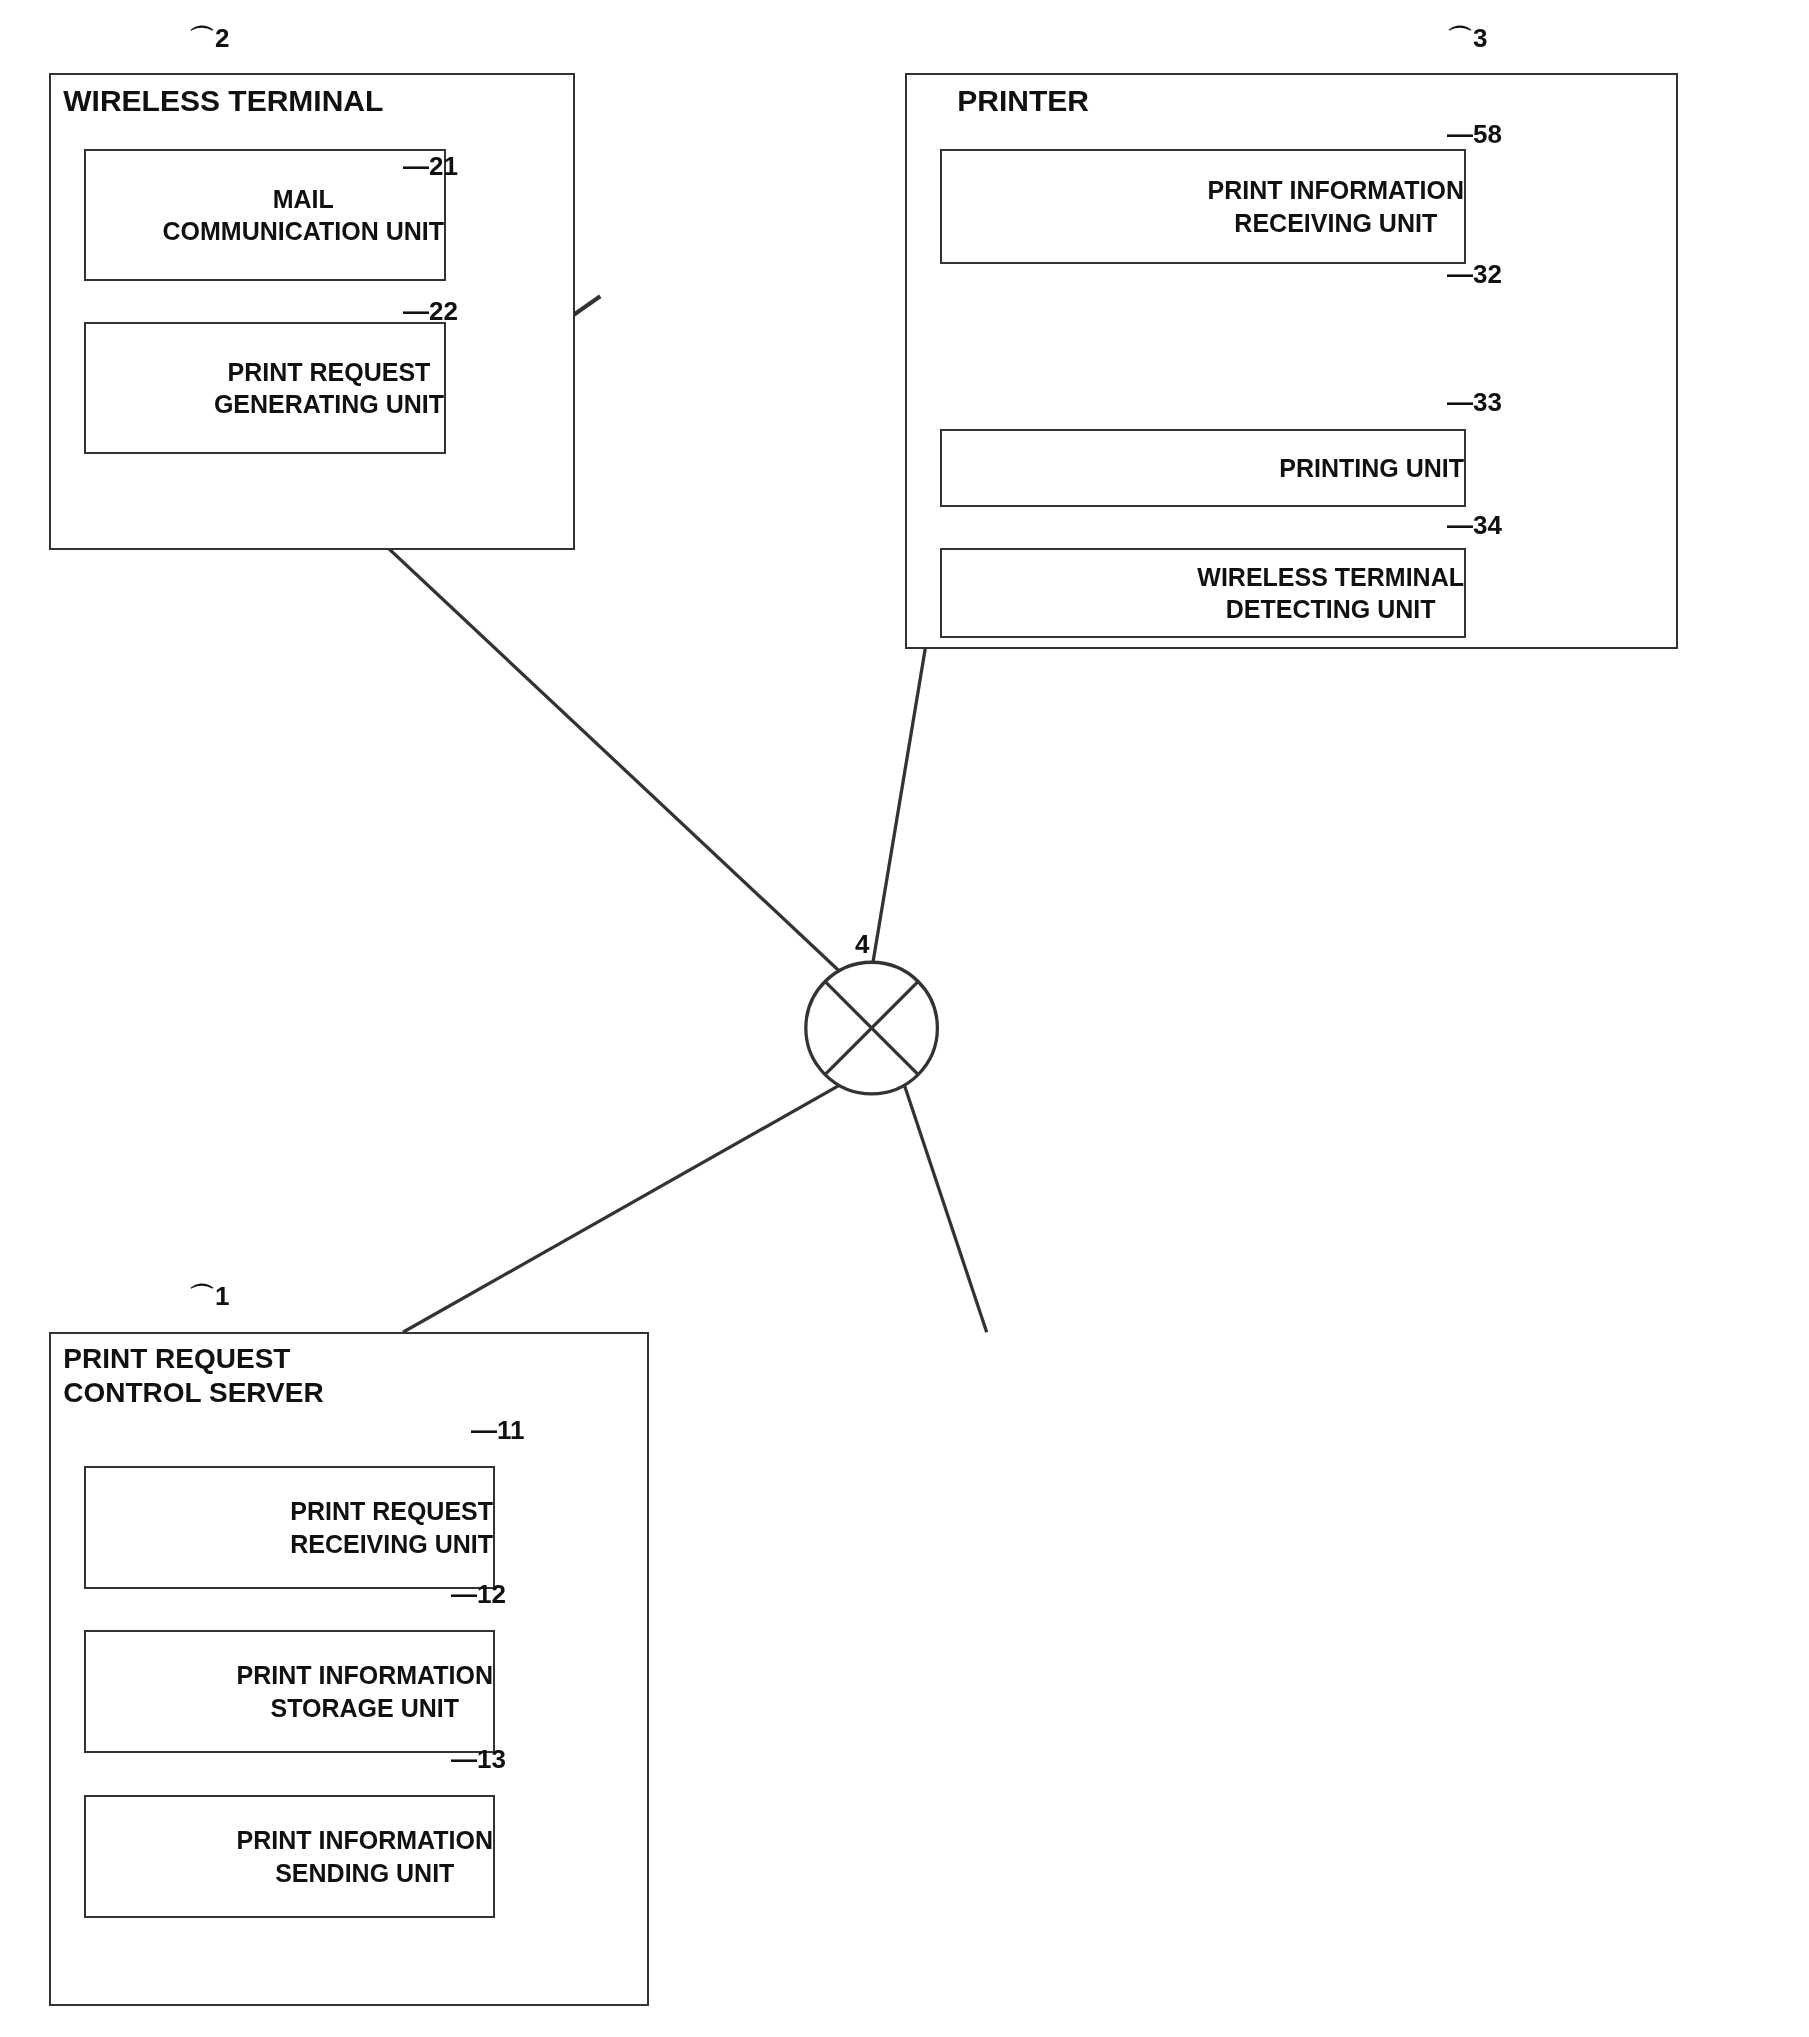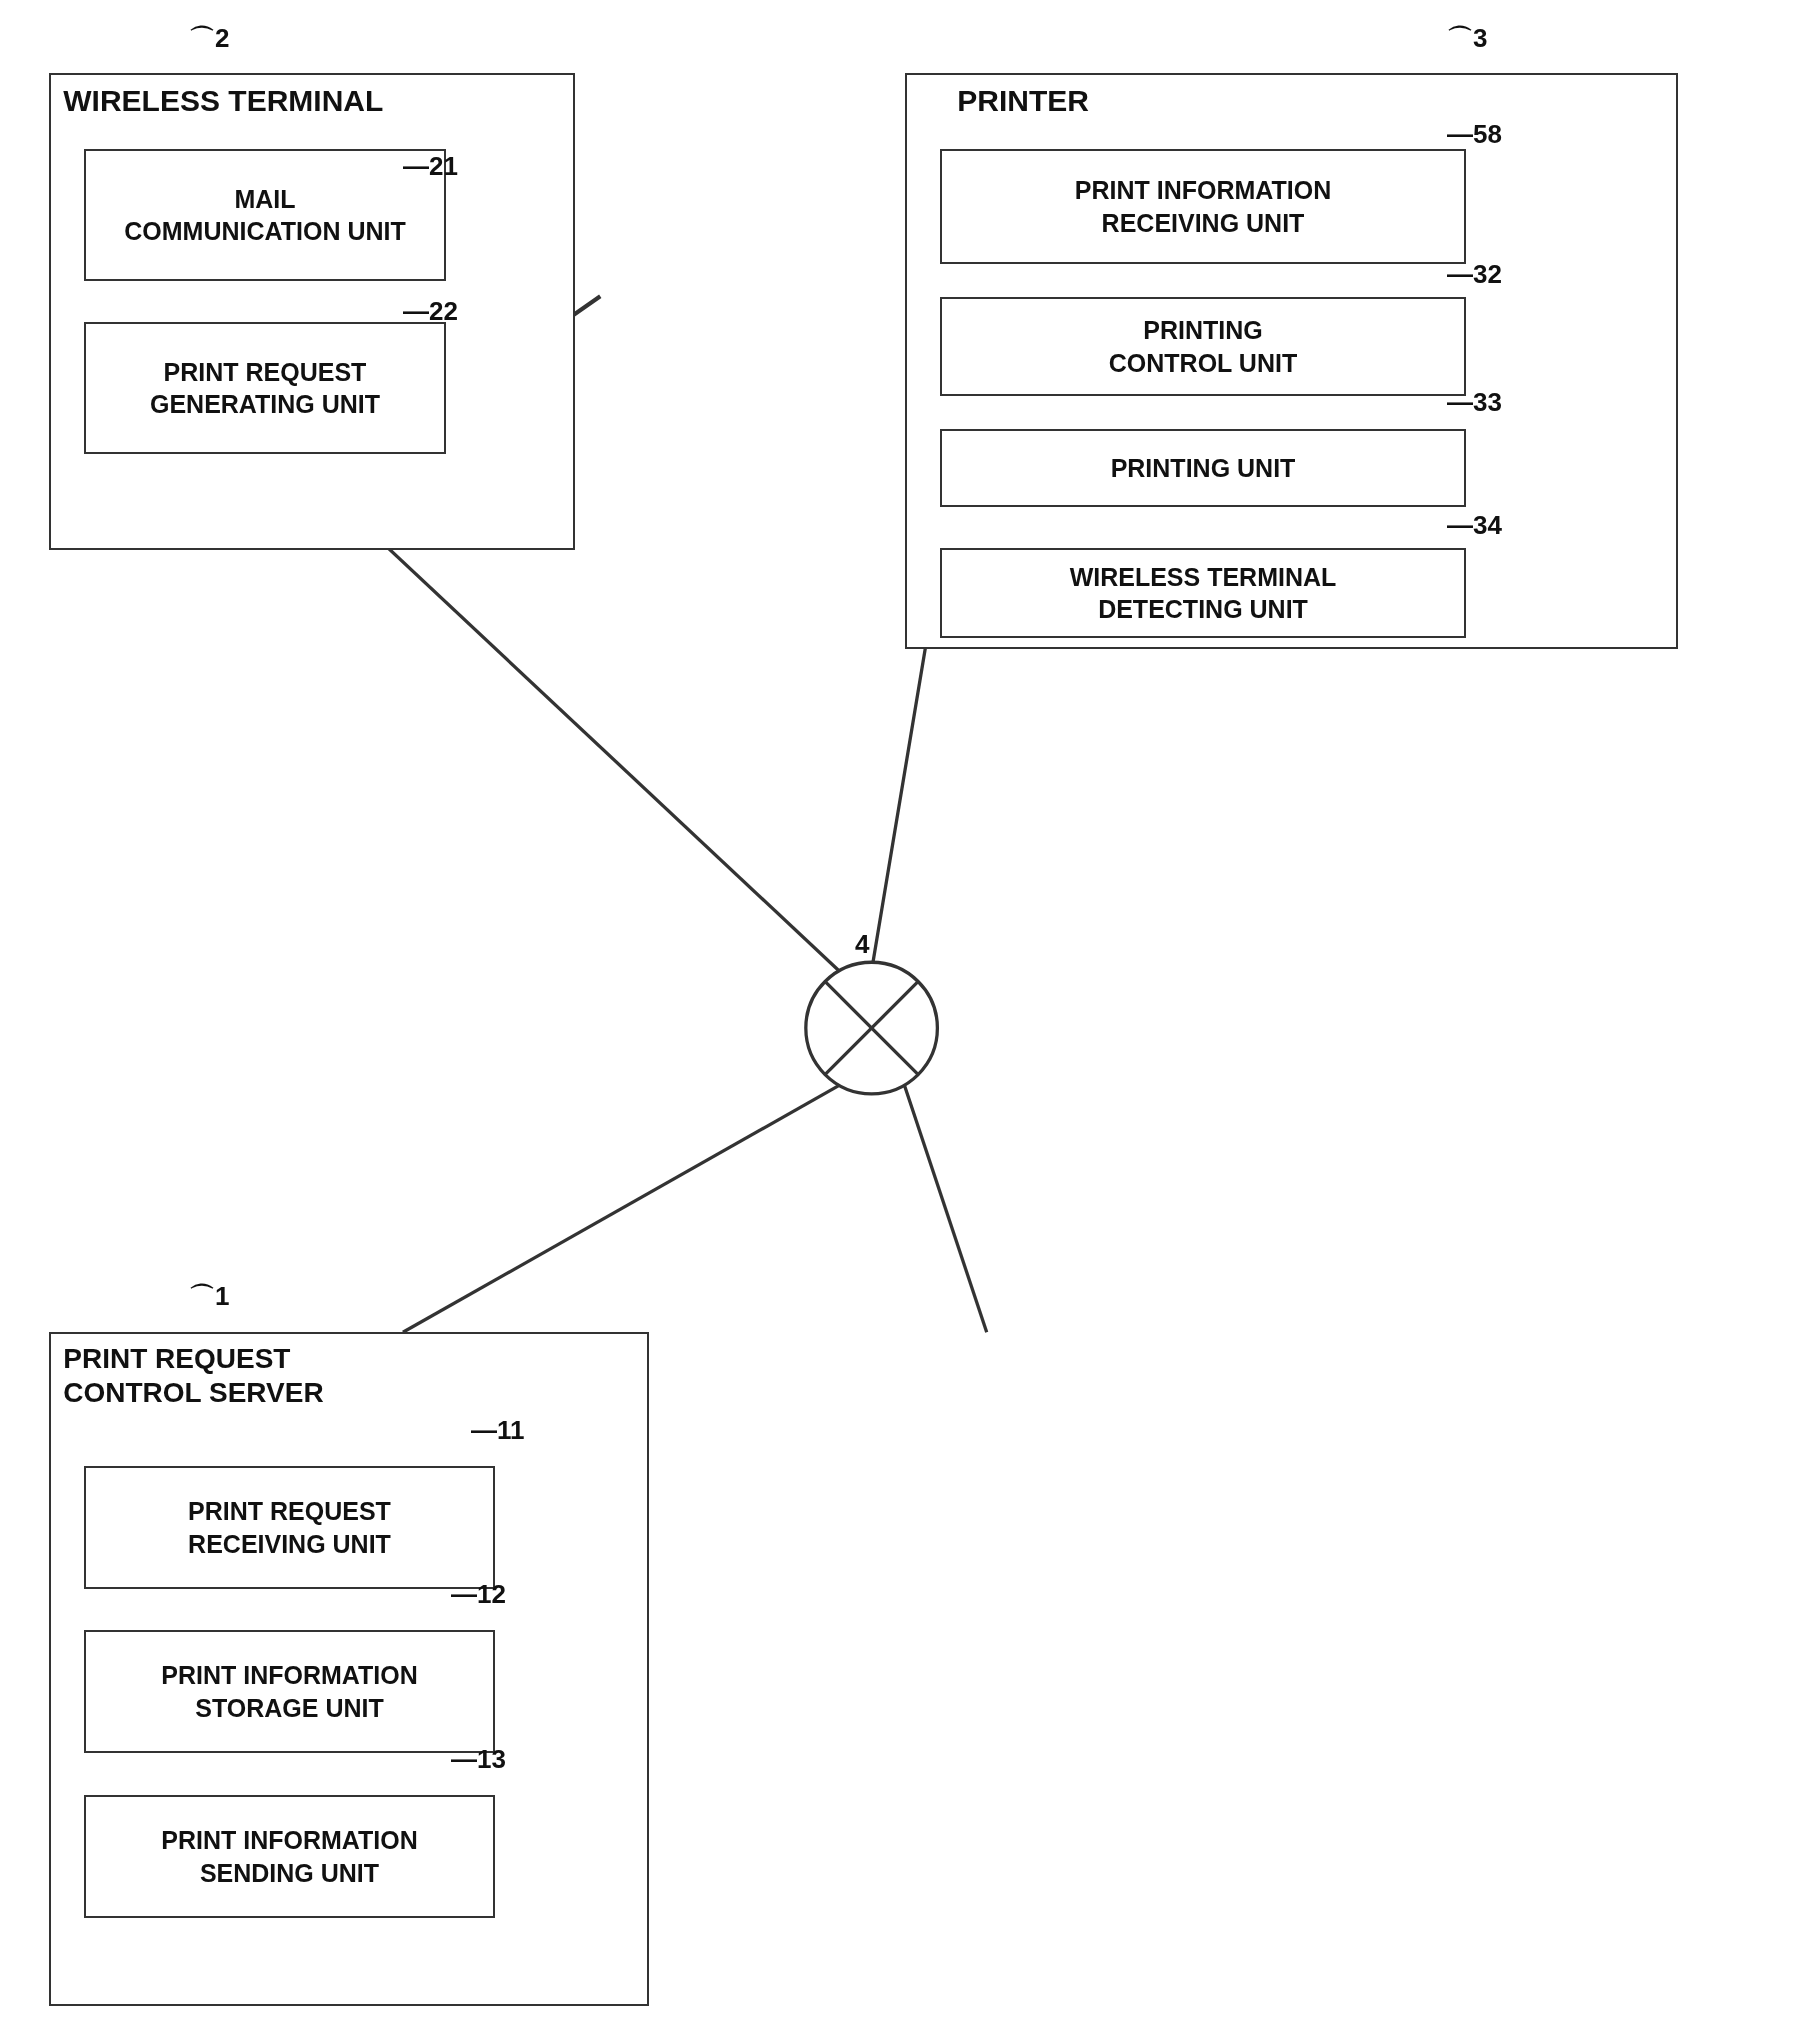--- a/index.html
+++ b/index.html
@@ -34,21 +34,21 @@
       padding: 8.2px 12.3px;
       line-height: 1.2;
     }
 
     .inner-box {
       position: absolute;
       border: 2.5px solid #333;
       background: #fff;
       display: flex;
       align-items: center;
-      justify-content: center;
+      justify-content: flex-end;
       text-align: center;
     }
 
     .inner-box-label {
       font-size: 25px;
       font-weight: bold;
       color: #111;
       line-height: 1.3;
     }
 
@@ -110,23 +110,20 @@
 
   <div class="ref-label" style="left: 189px; top: 20.6px;">⌒2</div>
 
   <div class="box" style="left: 905px; top: 49px; width: 773px; height: 576px; padding-left: 38px;">
     <div class="box-title">PRINTER</div>
 
     <div class="inner-box" style="left: 33px; top: 74px; width: 526px; height: 115px;">
       <span class="inner-box-label">PRINT INFORMATION<br>RECEIVING UNIT</span>
     </div>
 
-    <div class="inner-box" style="left: 33px; top: 222px; width: 526px; height: 99px;">
-      <span class="inner-box-label">PRINTING<br>CONTROL UNIT</span>
-    </div>
 
     <div class="inner-box" style="left: 33px; top: 354px; width: 526px; height: 78px;">
       <span class="inner-box-label">PRINTING UNIT</span>
     </div>
 
     <div class="inner-box" style="left: 33px; top: 473px; width: 526px; height: 90px;">
       <span class="inner-box-label">WIRELESS TERMINAL<br>DETECTING UNIT</span>
     </div>
   </div>
 

